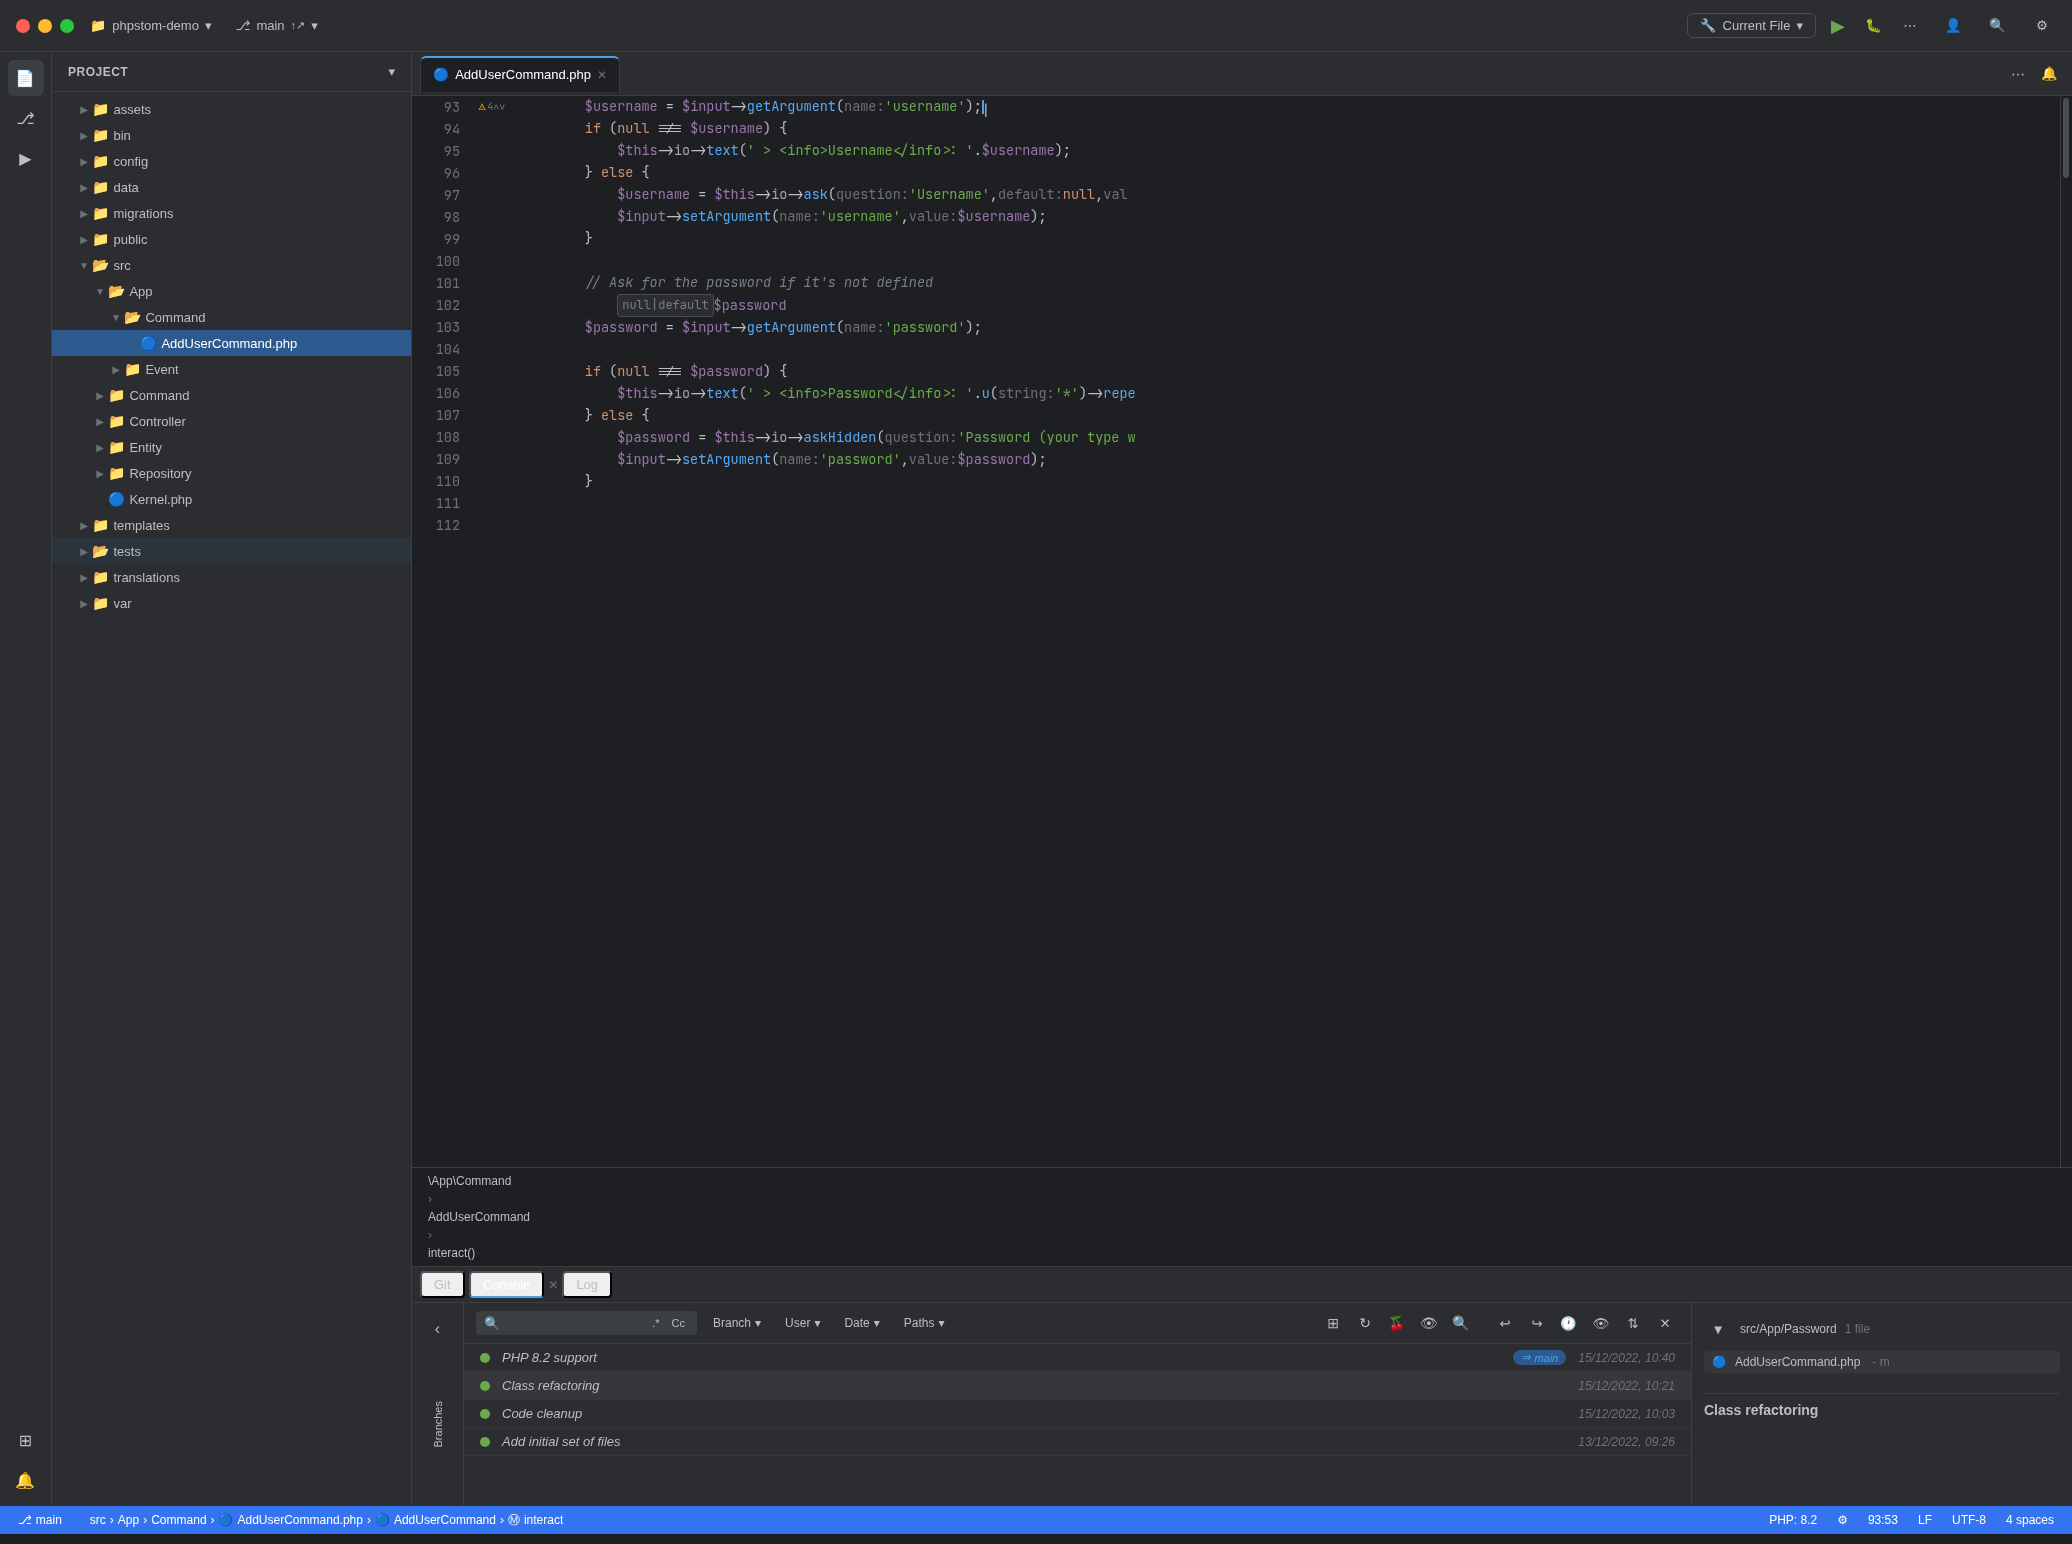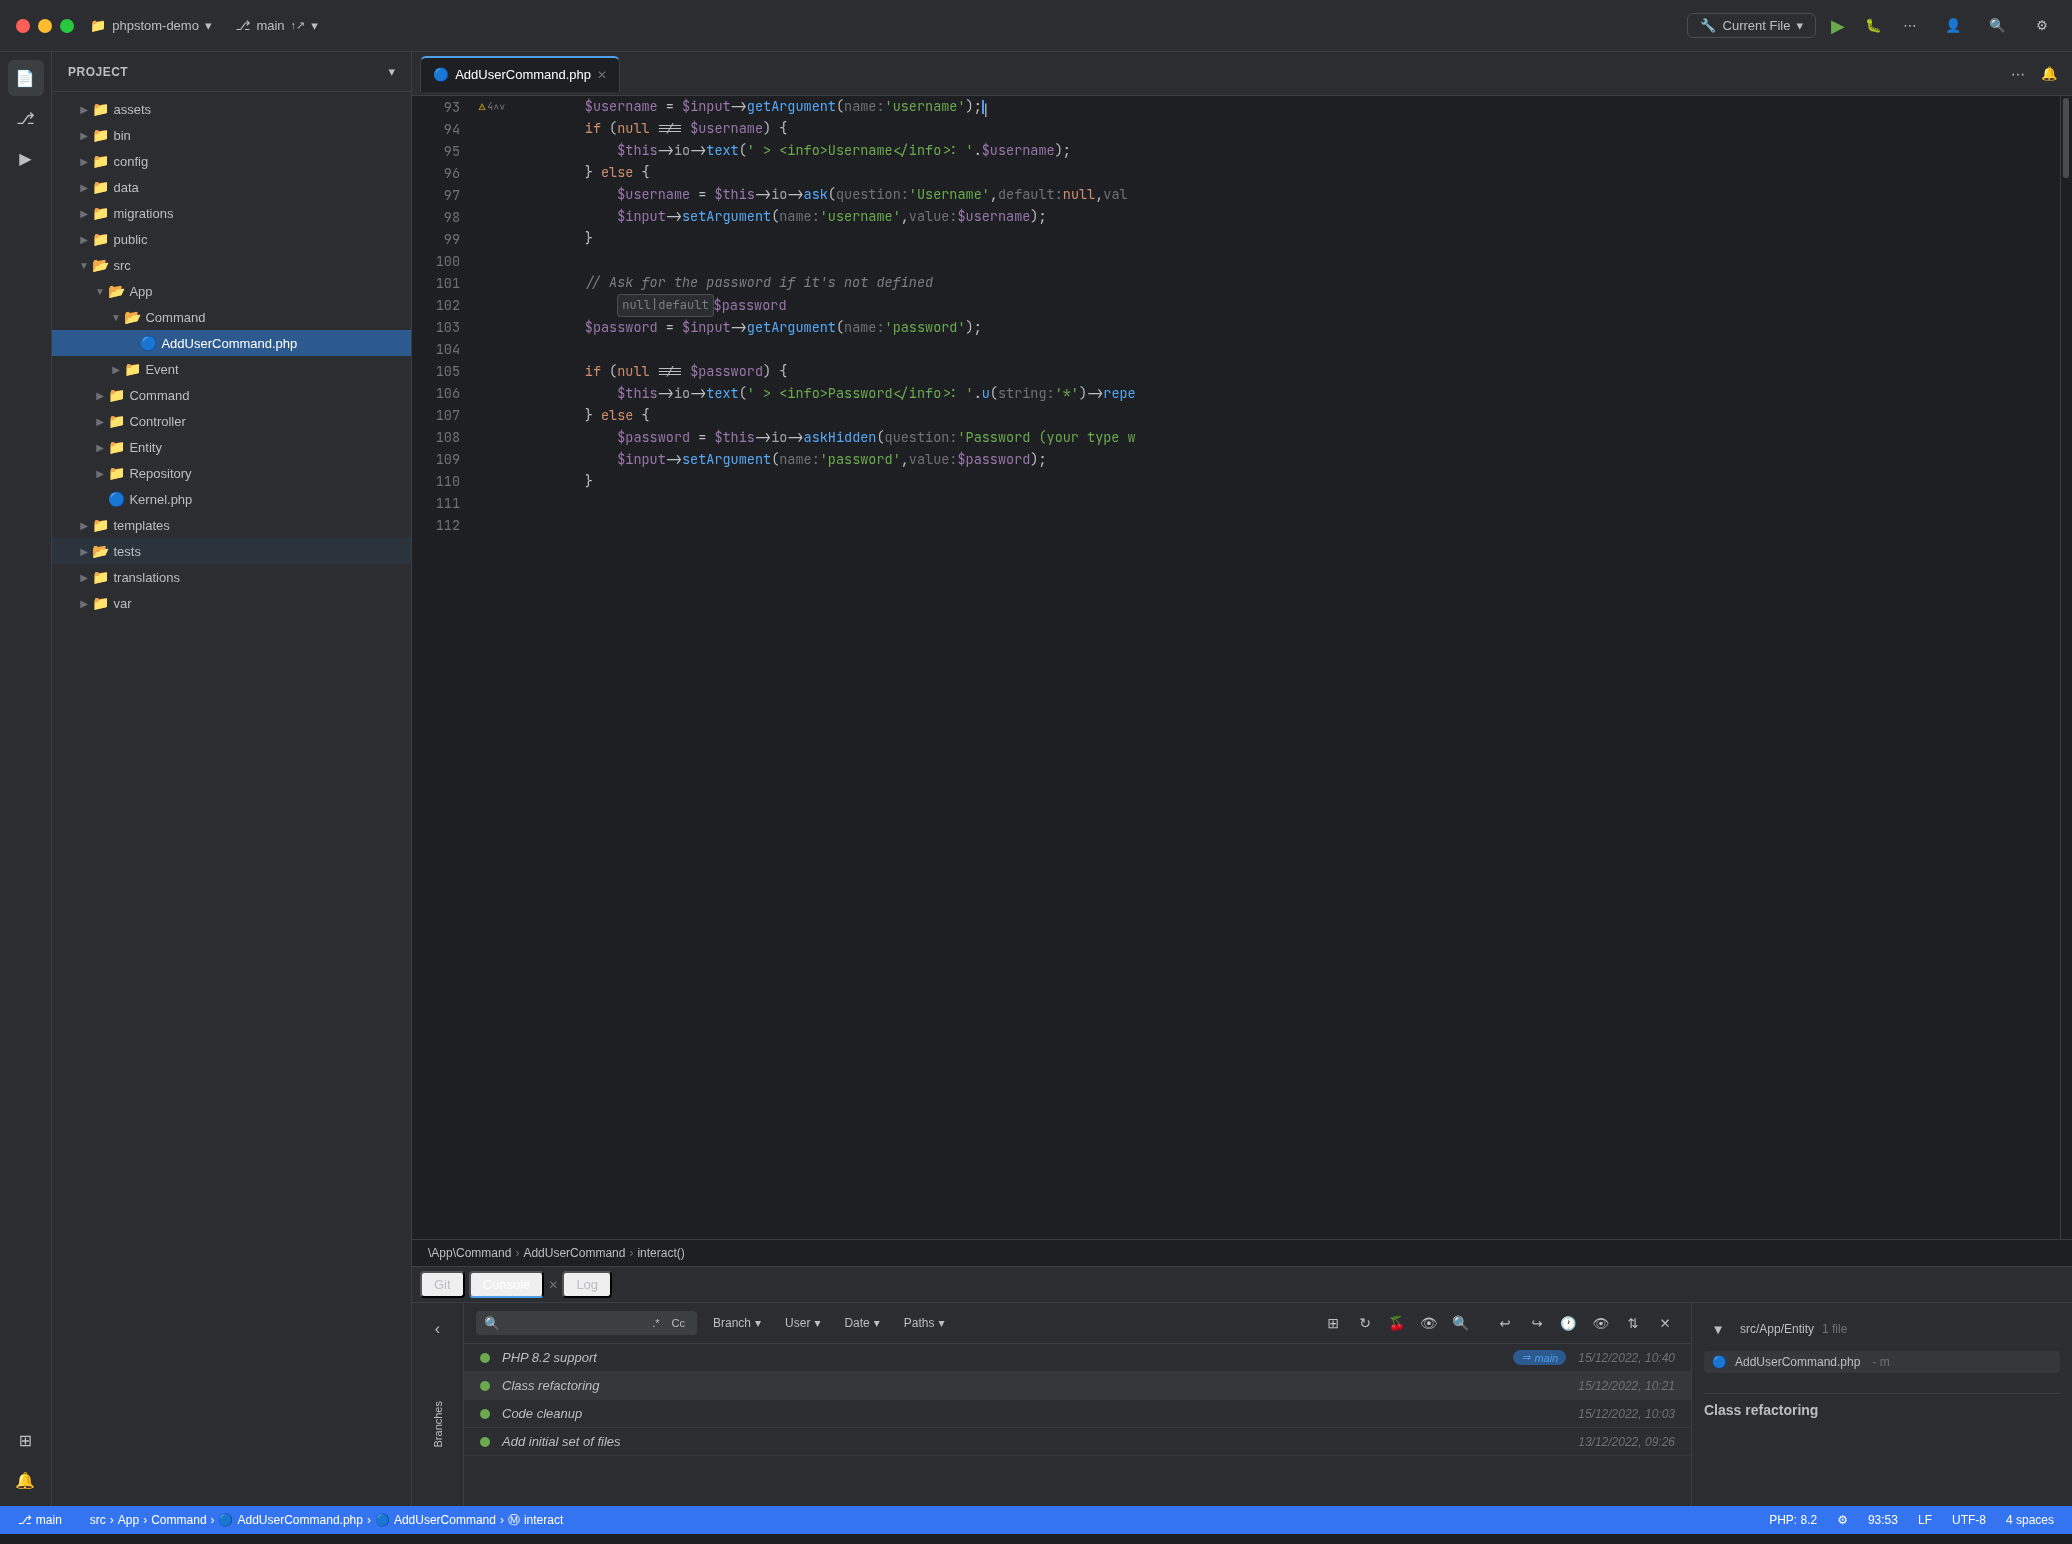--- a/index.html
+++ b/index.html
@@ -290,28 +290,29 @@
     .str { color: #6aaa4c; }
     .var { color: #a3a3a3; }
     .var2 { color: #9876aa; }
     .cmt { color: #7a7e85; font-style: italic; }
     .op { color: #bcbec4; }
     .hint { color: #6e7176; }
 
     
     .breadcrumb {
       display: flex;
-      align-items: flex-end;
+      align-items: flex-start;
       gap: 4px;
       padding: 6px 16px;
       background: #1e1f22;
       border-top: 1px solid #3c3f41;
       font-size: 12px;
       color: #bcbec4;
       flex-shrink: 0;
+      flex-direction: column;
     }
     .breadcrumb-sep { color: #6e7176; }
 
     
     .bottom-panel {
       height: 240px;
       background: #2b2d30;
       border-top: 1px solid #3c3f41;
       display: flex;
       flex-direction: column;
@@ -949,21 +950,21 @@
                 <span class="commit-dot" style="background:#6aaa4c;"></span>
                 <span class="commit-message">Add initial set of files</span>
                 <span class="commit-date">13/12/2022, 09:26</span>
               </div>
             </div>
           </div>
 
           <div class="git-right">
             <div class="git-right-toolbar">
               <button class="icon-btn">▼</button>
-              <span style="color:#bcbec4; font-size:12px;">src/App/Entity</span>
+              <span style="color:#bcbec4; font-size:12px;">src/App/Password</span>
               <span style="color:#6e7176; font-size:12px;">1 file</span>
             </div>
             <div class="git-right-file">
               <span style="color:#e06c75;">🔵</span>
               <span style="color:#bcbec4; font-size:12px;">AddUserCommand.php</span>
               <span style="color:#6e7176; font-size:12px; margin-left:4px;">- m</span>
             </div>
             <div style="height:1px; background:#3c3f41; margin: 8px 0;"></div>
             <div class="git-commit-title">Class refactoring</div>
           </div>

